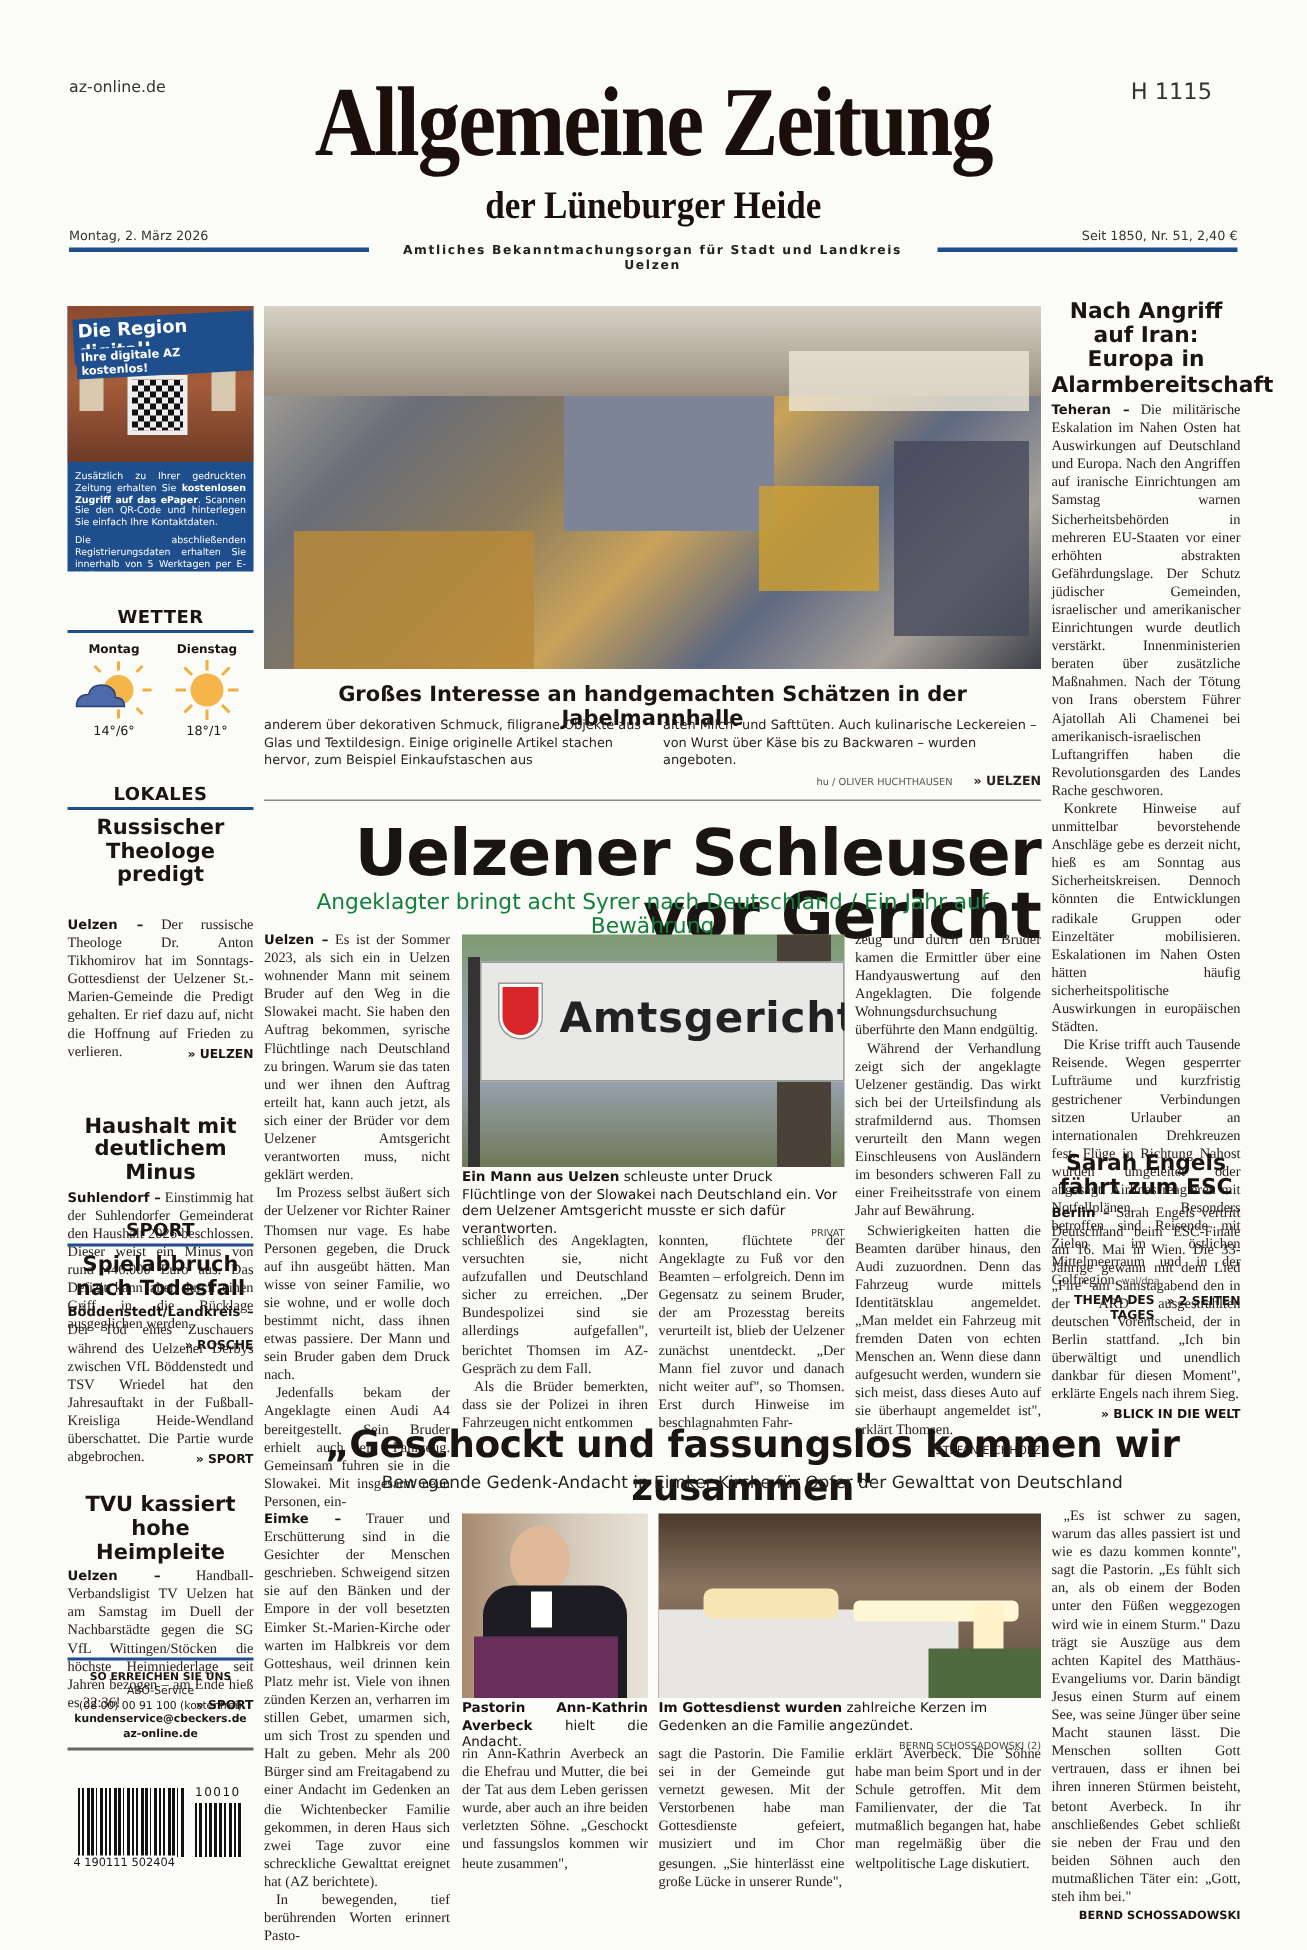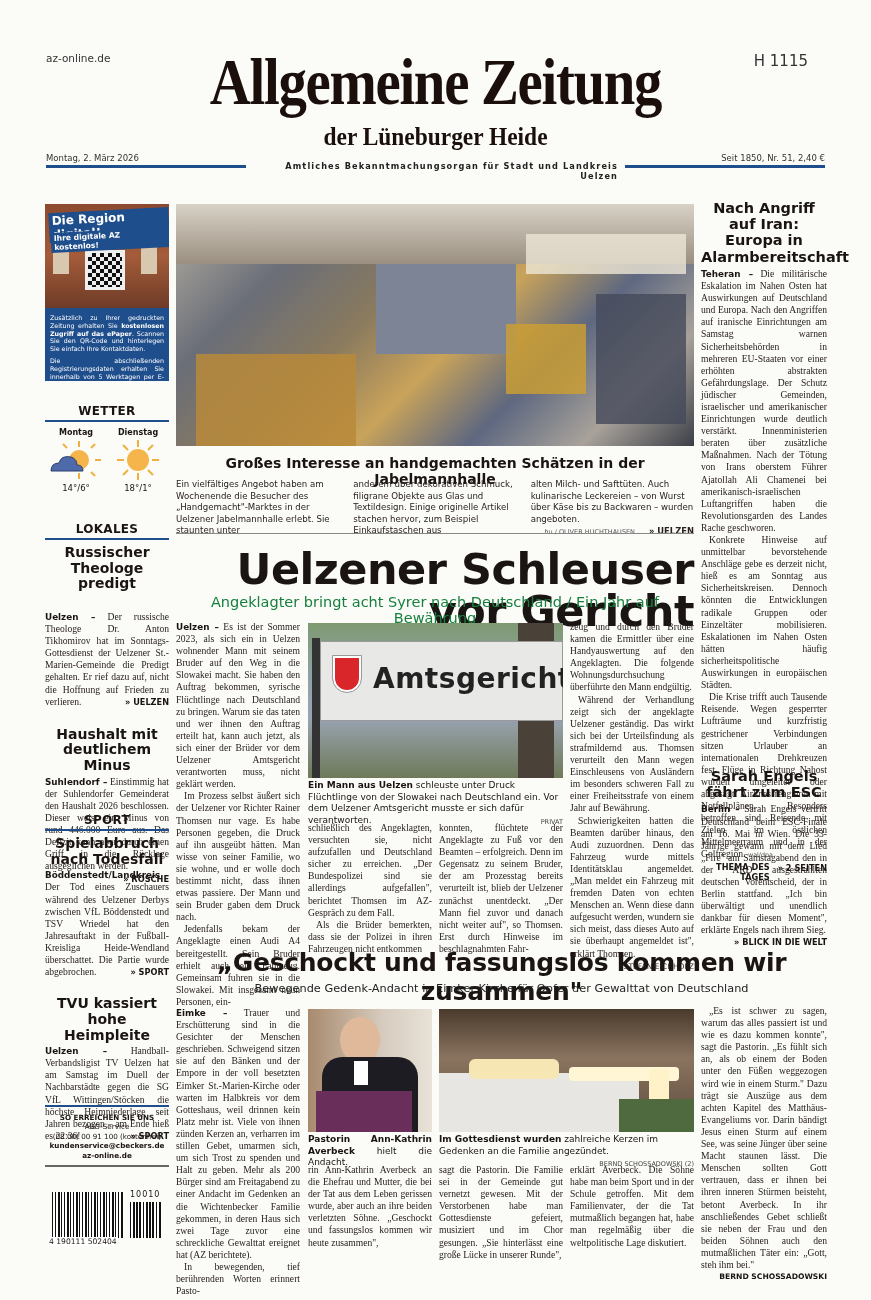--- a/index.html
+++ b/index.html
@@ -22,21 +22,21 @@
 </head>
 <body>
 
 <div class="abs sans" style="left:46px;top:52px;font-size:10.5px;color:#333">az-online.de</div>
 <div class="abs sans" style="right:63px;top:52px;font-size:15px;color:#333">H 1115</div>
 <div class="abs serif" style="left:0;width:871px;top:44px;text-align:center;font-size:66px;font-weight:bold;letter-spacing:-1.5px;transform:scaleX(.86);color:#1a0f0a;line-height:76px">Allgemeine Zeitung</div>
 <div class="abs serif" style="left:0;width:871px;top:122px;text-align:center;font-size:26px;font-weight:bold;color:#1a0f0a;transform:scaleX(.9)">der Lüneburger Heide</div>
 <div class="abs sans" style="left:46px;top:153px;font-size:8.5px;color:#333">Montag, 2. März 2026</div>
 <div class="abs sans" style="right:46px;top:153px;font-size:8.5px;color:#333">Seit 1850, Nr. 51, 2,40 €</div>
 <div class="abs rule-blue" style="left:46px;top:165px;width:200px"></div>
-<div class="abs sans" style="left:252px;top:161px;width:366px;text-align:right;font-size:8.2px;font-weight:bold;letter-spacing:1.1px;color:#222">Amtliches Bekanntmachungsorgan für Stadt und Landkreis Uelzen</div>
+<div class="abs sans" style="left:252px;top:161px;width:366px;text-align:center;font-size:8.2px;font-weight:bold;letter-spacing:1.1px;color:#222">Amtliches Bekanntmachungsorgan für Stadt und Landkreis Uelzen</div>
 <div class="abs rule-blue" style="left:625px;top:165px;width:200px"></div>
 
 <div class="abs" style="left:45px;top:204px;width:124px;height:177px;background:#1f4e8c;overflow:hidden">
   <div class="abs" style="left:0;top:0;width:124px;height:104px;background:linear-gradient(180deg,#8b4a2f 0%,#a45c3a 50%,#6e3b27 100%)">
     <div class="abs" style="left:8px;top:40px;width:16px;height:30px;background:#d8c8b0"></div>
     <div class="abs" style="left:96px;top:40px;width:16px;height:30px;background:#d8c8b0"></div>
     <div class="abs" style="left:40px;top:46px;width:40px;height:40px;background:repeating-conic-gradient(#111 0 25%,#eee 0 50%) 0 0/8px 8px;border:3px solid #eee"></div>
   </div>
   <div class="abs sans" style="left:4px;top:6px;background:#1f4e8c;color:#fff;font-weight:bold;font-size:12px;padding:1px 3px;transform:rotate(-3deg)">Die Region digital!</div>
   <div class="abs sans" style="left:6px;top:26px;background:#1f4e8c;color:#fff;font-weight:bold;font-size:7.6px;padding:1px 3px;transform:rotate(-3deg)">Ihre digitale AZ kostenlos!</div>
@@ -90,21 +90,21 @@
   </div>
 </div>
 
 <div class="abs" style="left:45px;top:522px;width:124px">
   <div class="section-head">LOKALES</div>
   <div class="rule-blue" style="height:2px;margin-top:2px"></div>
   <div style="margin-top:5px">
     <div class="headline-s" style="font-size:14px">Russischer Theologe predigt</div>
     <div class="body-text" style="margin-top:19px"><b>Uelzen –</b> <span>Der russische Theologe Dr. Anton Tikhomirov hat im Sonntags-Gottesdienst der Uelzener St.-Marien-Gemeinde die Predigt gehalten. Er rief dazu auf, nicht die Hoffnung auf Frieden zu verlieren.</span> <span class="ref">» UELZEN</span></div>
   </div>
-  <div style="margin-top:19px">
+  <div style="margin-top:36px">
     <div class="headline-s" style="font-size:14px">Haushalt mit deutlichem Minus</div>
     <div class="body-text" style="margin-top:2px"><b>Suhlendorf –</b> <span>Einstimmig hat der Suhlendorfer Gemeinderat den Haushalt 2026 beschlossen. Dieser weist ein Minus von rund 446.000 Euro aus. Das Defizit kann aber durch einen Griff in die Rücklage ausgeglichen werden.</span> <span class="ref">» ROSCHE</span></div>
   </div>
 </div>
 
 <div class="abs" style="left:45px;top:813px;width:124px">
   <div class="section-head">SPORT</div>
   <div class="rule-blue" style="height:2px;margin-top:2px"></div>
   <div style="margin-top:5px">
     <div class="headline-s" style="font-size:14px">Spielabbruch nach Todesfall</div>
@@ -134,21 +134,20 @@
 <div class="img" style="left:176px;top:204px;width:518px;height:242px;background:linear-gradient(135deg,#b9b2a4 0%,#6a6e78 22%,#8a7a5e 40%,#c9a35a 55%,#5e6880 70%,#a8a29a 85%,#3c3f48 100%)">
   <div class="abs" style="left:0;top:0;width:518px;height:60px;background:linear-gradient(180deg,#d8d2c6,#9a8f80)"></div>
   <div class="abs" style="left:20px;top:150px;width:160px;height:92px;background:#b88a3a;opacity:.85"></div>
   <div class="abs" style="left:200px;top:60px;width:140px;height:90px;background:#7c8496"></div>
   <div class="abs" style="left:330px;top:120px;width:80px;height:70px;background:#d0a030;opacity:.8"></div>
   <div class="abs" style="left:420px;top:90px;width:90px;height:130px;background:#454a5a;opacity:.8"></div>
   <div class="abs" style="left:350px;top:30px;width:160px;height:40px;background:#ece6d6;opacity:.8"></div>
 </div>
 <div class="abs sans" style="left:176px;top:455px;width:518px;text-align:center;font-size:14px;font-weight:bold">Großes Interesse an handgemachten Schätzen in der Jabelmannhalle</div>
 <div class="abs sans" style="left:176px;top:479px;width:518px;display:flex;gap:14px;font-size:8.6px;line-height:11.6px;color:#2a221e">
-  <div style="flex:1">Ein vielfältiges Angebot haben am Wochenende die Besucher des „Handgemacht"-Marktes in der Uelzener Jabelmannhalle erlebt. Sie staunten unter</div>
   <div style="flex:1">anderem über dekorativen Schmuck, filigrane Objekte aus Glas und Textildesign. Einige originelle Artikel stachen hervor, zum Beispiel Einkaufstaschen aus</div>
   <div style="flex:1"><span>alten Milch- und Safttüten. Auch kulinarische Leckereien – von Wurst über Käse bis zu Backwaren – wurden angeboten.</span><div style="margin-top:1px;text-align:right"><span class="sans" style="font-size:6.5px;color:#555;margin-right:14px">hu / OLIVER HUCHTHAUSEN</span><span class="sans" style="font-weight:bold;font-size:8.4px">» UELZEN</span></div></div>
 </div>
 <div class="abs" style="left:176px;top:533px;width:518px;height:1px;background:#888"></div>
 
 <div class="abs sans" style="left:176px;top:548px;width:518px;text-align:right;font-size:43px;font-weight:bold;letter-spacing:-.5px;line-height:42px">Uelzener Schleuser vor Gericht</div>
 <div class="abs sans" style="left:176px;top:594px;width:518px;text-align:center;font-size:14.5px;color:#15803d">Angeklagter bringt acht Syrer nach Deutschland / Ein Jahr auf Bewährung</div>
 
 <div class="col body-text" style="left:176px;top:621px;width:124px">
   <b>Uelzen –</b> <span>Es ist der Sommer 2023, als sich ein in Uelzen wohnender Mann mit seinem Bruder auf den Weg in die Slowakei macht. Sie haben den Auftrag bekommen, syrische Flüchtlinge nach Deutschland zu bringen. Warum sie das taten und wer ihnen den Auftrag erteilt hat, kann auch jetzt, als sich einer der Brüder vor dem Uelzener Amtsgericht verantworten muss, nicht geklärt werden.</span>

